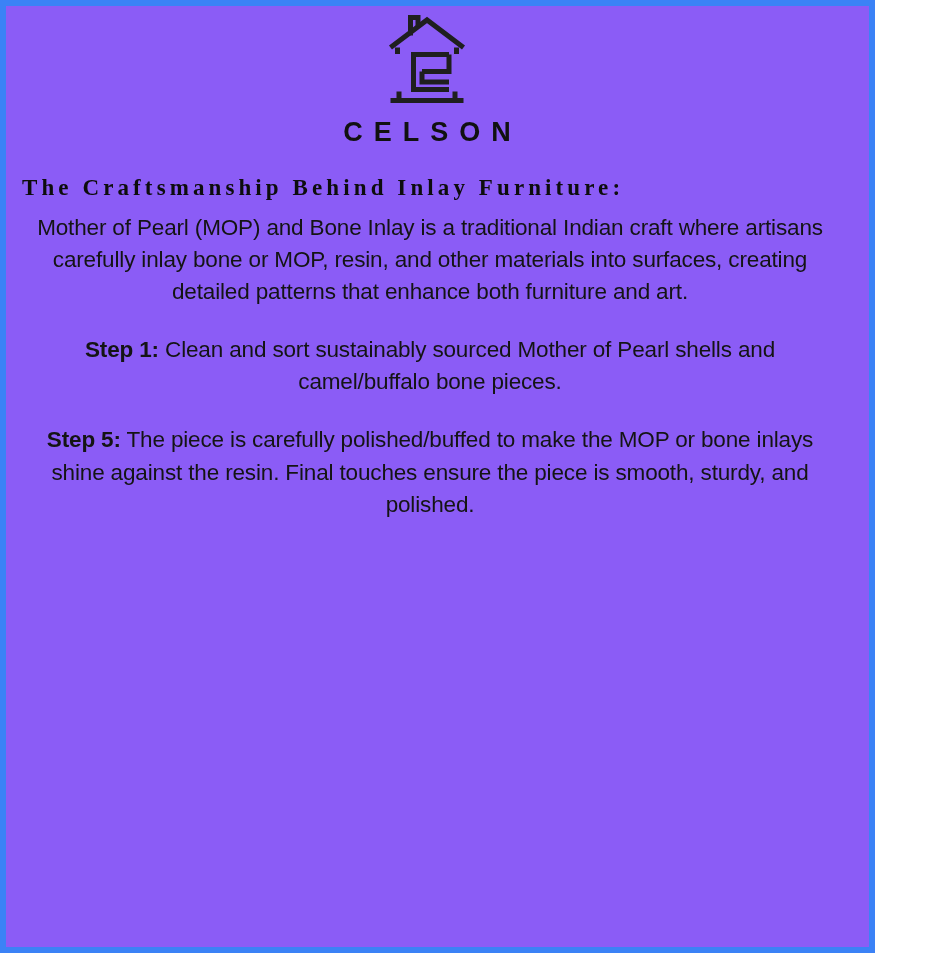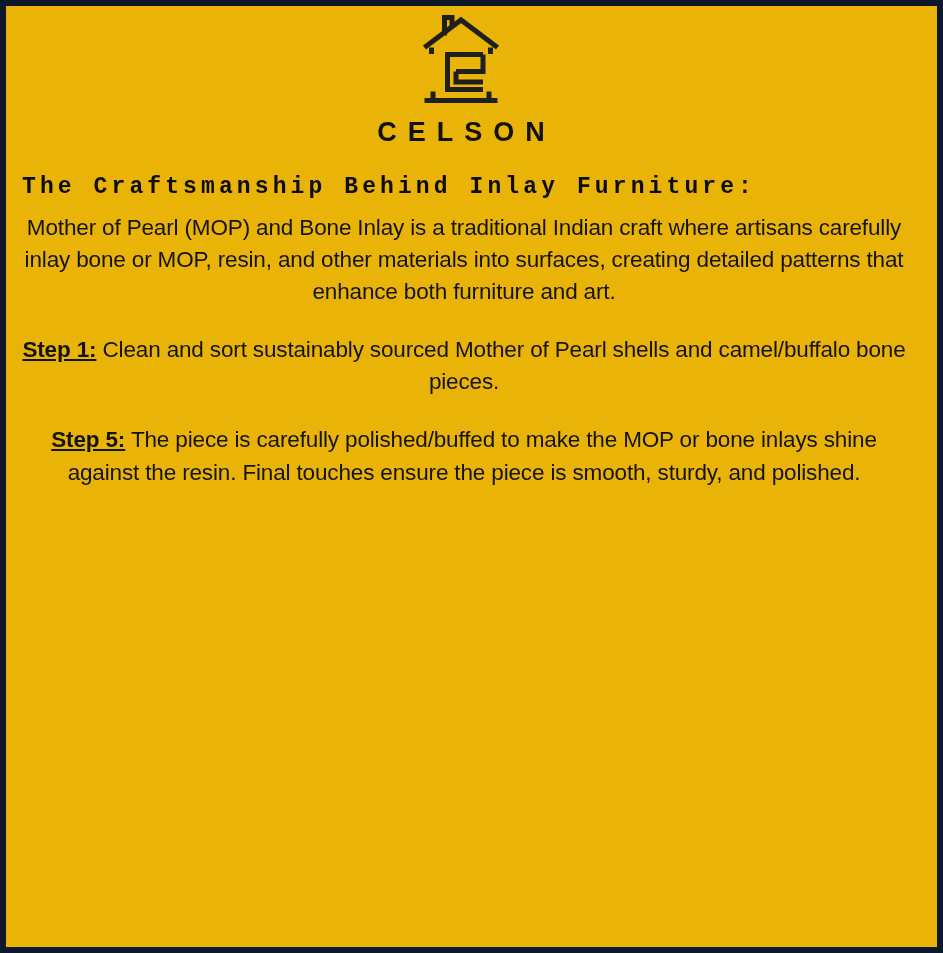--- a/index.html
+++ b/index.html
@@ -8,25 +8,25 @@
     padding: 0;
     background: #ffffff;
   }
   body {
     font-family: "Liberation Sans", sans-serif;
     -webkit-font-smoothing: antialiased;
   }
 
   .poster {
     position: relative;
-    width: 943px;
+    width: 875px;
     height: 953px;
     box-sizing: border-box;
-    background: #eab308;
-    border: 6px solid #0f172a;
+    background: #8b5cf6;
+    border: 6px solid #3b82f6;
     overflow: hidden;
   }
 
   .poster-inner {
     box-sizing: border-box;
     width: 100%;
     height: 100%;
     padding: 7px 31px 0 10px;
   }
 
@@ -50,21 +50,21 @@
     font-weight: 700;
     letter-spacing: 11px;
     text-indent: 11px;
     color: #111111;
     line-height: 1;
   }
 
   
   .headline {
     margin: 28px 0 0 6px;
-    font-family: Liberation Mono, monospace;
+    font-family: Liberation Serif, serif;
     font-size: 23px;
     font-weight: 700;
     letter-spacing: 4.1px;
     color: #0d0d0d;
     line-height: 1.2;
     white-space: nowrap;
   }
 
   
   .body-copy {
@@ -79,21 +79,20 @@
     color: #141414;
     line-height: 1.43;
     letter-spacing: -0.15px;
     text-align: center;
   }
   .para:last-child {
     margin-bottom: 12px;
   }
   .para .lead {
     font-weight: 700;
-    text-decoration: underline;
   }
   .para .lead-thin-colon {
     font-weight: 400;
   }
 </style>
 </head>
 <body>
 
 <div class="poster">
   <div class="poster-inner">

